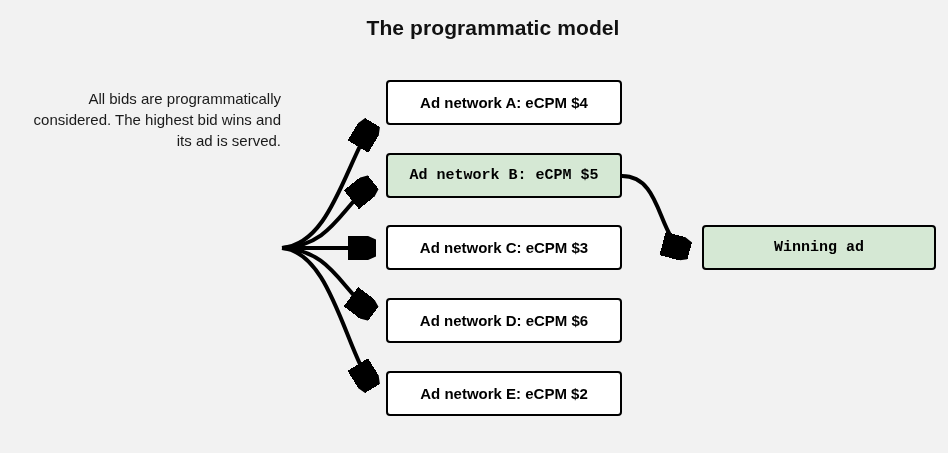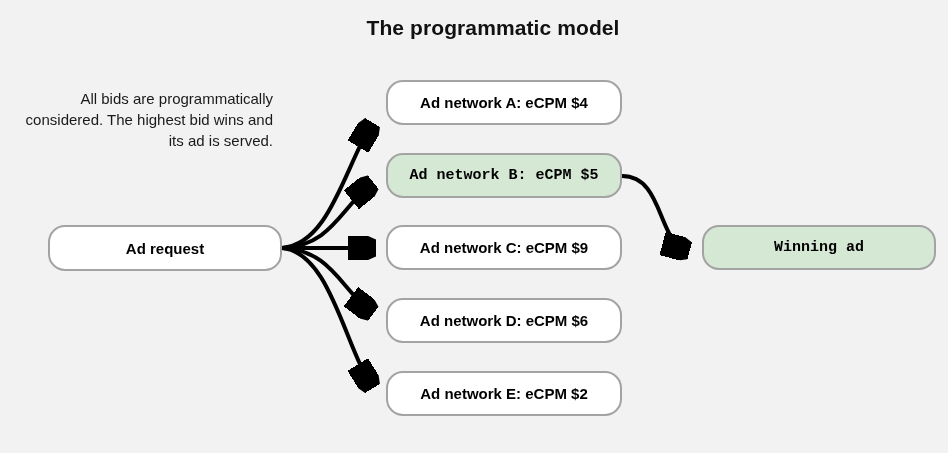--- a/index.html
+++ b/index.html
@@ -26,33 +26,33 @@
     top: 16px;
     width: 948px;
     text-align: center;
     font-size: 21px;
     font-weight: bold;
     color: #111111;
     letter-spacing: 0.1px;
   }
   .note-text {
     position: absolute;
-    left: 4px;
+    left: 12px;
     top: 88px;
     width: 250px;
     text-align: right;
     font-size: 15px;
     line-height: 21px;
     color: #1a1a1a;
   }
   .node {
     position: absolute;
     box-sizing: border-box;
-    border: 2px solid #a3a3a3;
-    border-radius: 17px;
+    border: 2px solid #000000;
+    border-radius: 4px;
     display: flex;
     align-items: center;
     justify-content: center;
     font-size: 15px;
     font-weight: bold;
     color: #000000;
     text-align: center;
     background: #ffffff;
   }
   .node.green {
@@ -100,34 +100,31 @@
 
     <path d="M 263,248 L 354,248" marker-end="url(#arrowhead)"></path>
 
     <path d="M 263,248 C 312,250 322,289 352,312" marker-end="url(#arrowhead)"></path>
 
     <path d="M 263,248 C 310,252 325,342 352,386" marker-end="url(#arrowhead)"></path>
 
     <path d="M 603,176 C 645,176 638,242 668,250" marker-end="url(#arrowhead)"></path>
   </svg>
 
-  <div class="node" style="left:29px; top:225px; width:234px; height:46px;">
-    <span class="node-label">Ad request</span>
-  </div>
 
   <div class="node" style="left:367px; top:80px; width:236px; height:45px;">
     <span class="node-label">Ad network A: eCPM $4</span>
   </div>
 
   <div class="node green" style="left:367px; top:153px; width:236px; height:45px;">
     <span class="node-label">Ad network B: eCPM $5</span>
   </div>
 
   <div class="node" style="left:367px; top:225px; width:236px; height:45px;">
-    <span class="node-label">Ad network C: eCPM $9</span>
+    <span class="node-label">Ad network C: eCPM $3</span>
   </div>
 
   <div class="node" style="left:367px; top:298px; width:236px; height:45px;">
     <span class="node-label">Ad network D: eCPM $6</span>
   </div>
 
   <div class="node" style="left:367px; top:371px; width:236px; height:45px;">
     <span class="node-label">Ad network E: eCPM $2</span>
   </div>
 

